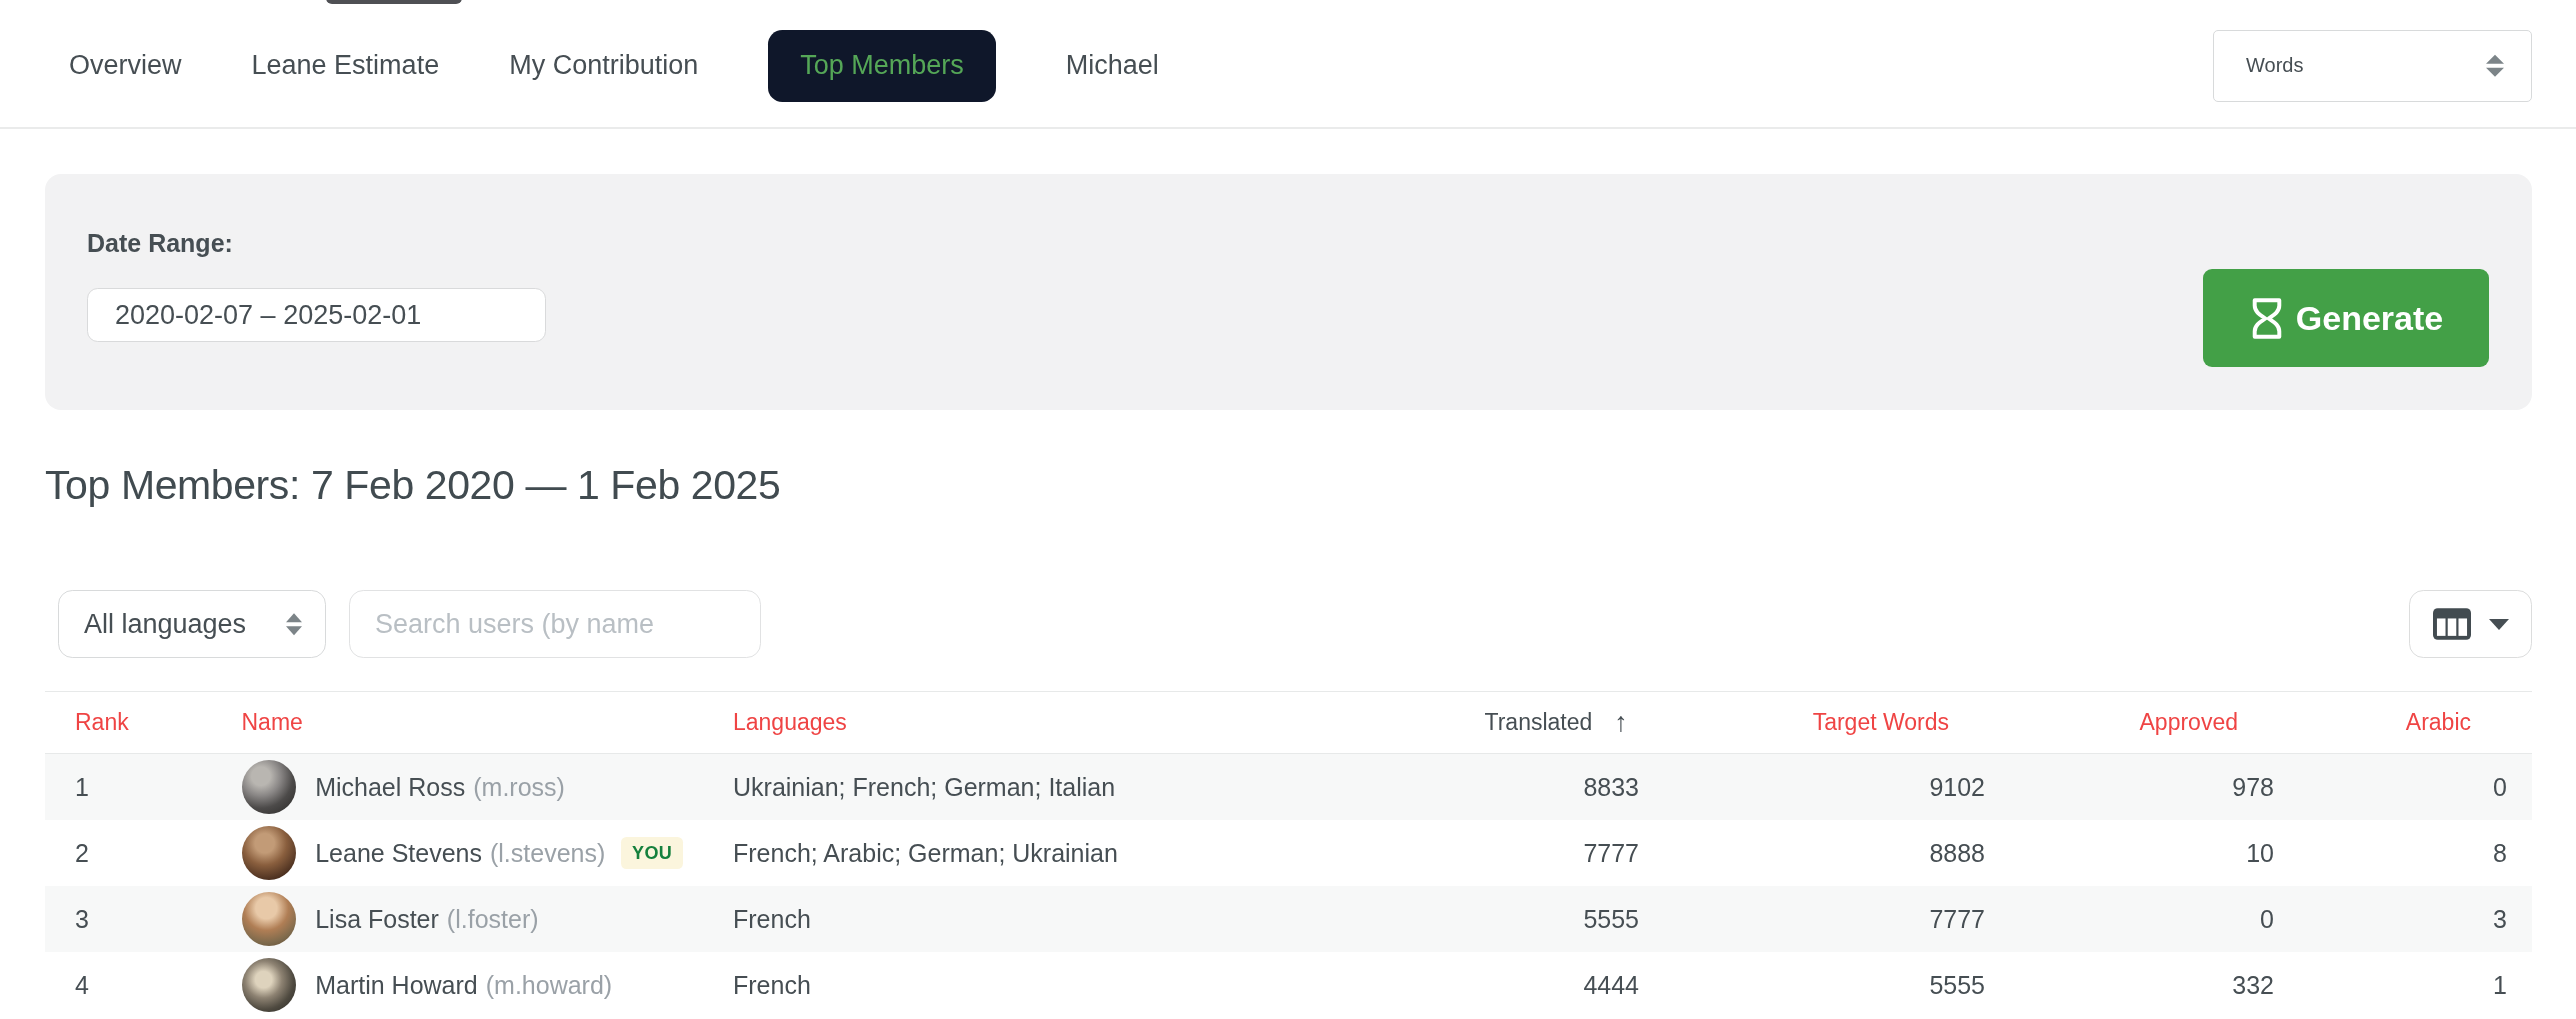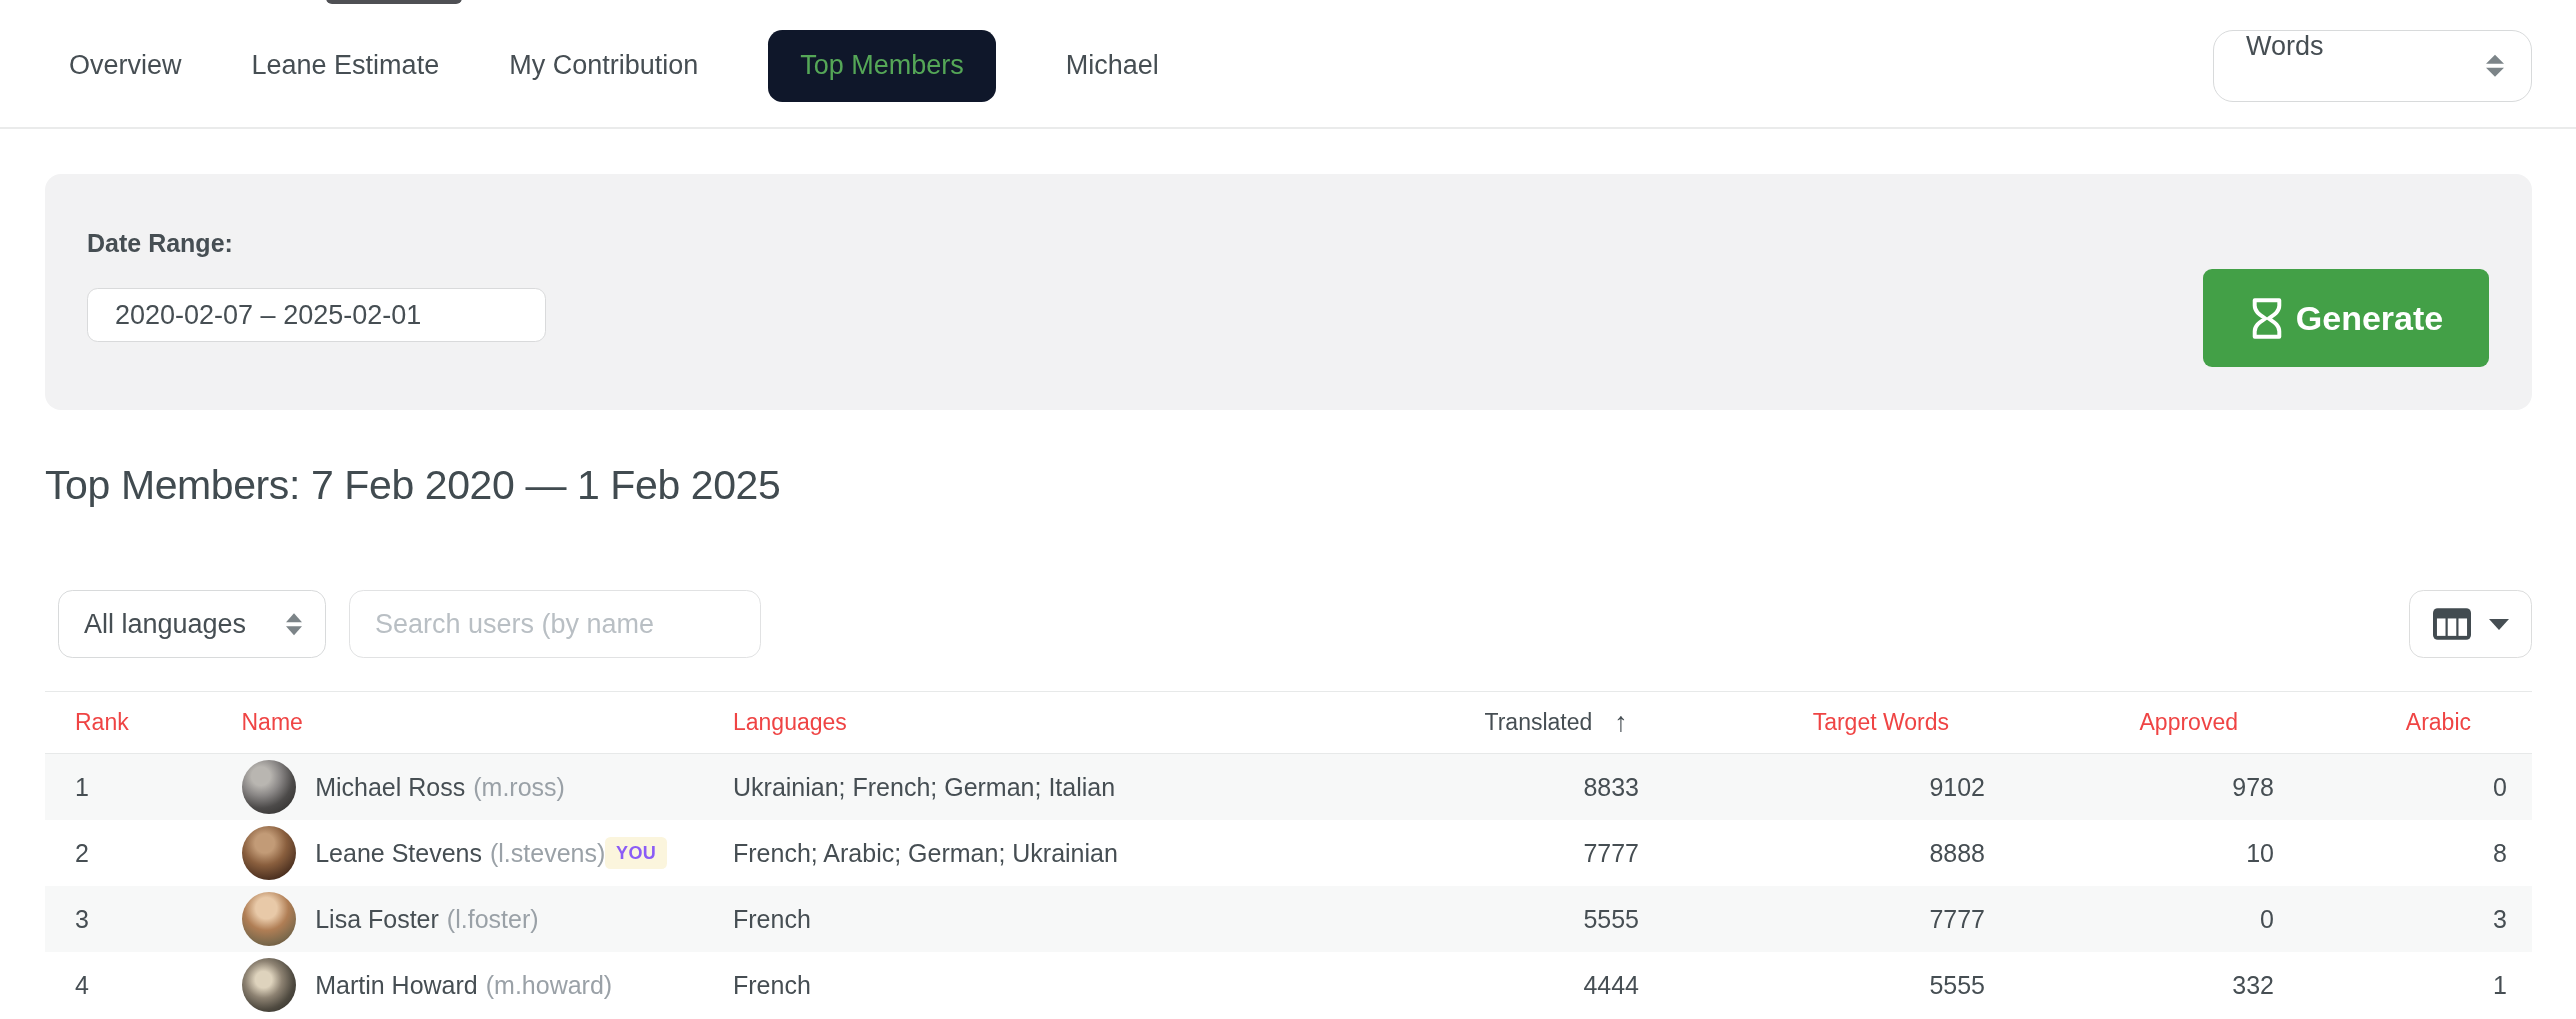--- a/index.html
+++ b/index.html
@@ -12,22 +12,22 @@
     background:#4f5054; border-radius:6.3px; }
 
   
   .tabs-row { position:absolute; left:69px; right:44px; top:29.5px; height:72px;
     display:flex; align-items:center; gap:70px; }
   .tab { font-size:27px; color:#464e53; cursor:pointer; white-space:nowrap; }
   .tab.active { color:#55a757; background:#0f172a; border-radius:14.3px;
     height:72px; display:flex; align-items:center; padding:16px 32px; }
 
   .unit-select { margin-left:auto; position:relative; width:319px; height:72px;
-    border:1.8px solid #d8dadb; border-radius:20px; background:#fff;
-    display:flex; padding:0 63px 0 32px; font-size:27px; cursor:pointer; }
+    border:1.8px solid #d8dadb; border-radius:5px; background:#fff;
+    display:flex; align-items:center; padding:0 63px 0 32px; font-size:20px; cursor:pointer; }
   .sorter { position:absolute; right:27px; top:50%; transform:translateY(-50%);
     display:flex; flex-direction:column; align-items:center; }
   .tri-up { width:0; height:0; border-left:9px solid transparent; border-right:9px solid transparent;
     border-bottom:9.8px solid #7c8488; }
   .tri-down { width:0; height:0; border-left:9px solid transparent; border-right:9px solid transparent;
     border-top:9.8px solid #7c8488; margin-top:4.5px; }
 
   .top-divider { position:absolute; left:0; right:0; top:127px; height:1.8px; background:#eaebeb; }
 
   
@@ -79,21 +79,21 @@
   .thead .cell.num { padding-right:36px; }
   .thead .cell.num.active { padding-right:0; }
   .sort-arrow { font-size:27px; margin-left:10.7px; width:36px; text-align:center; color:#464e53; }
 
   .avatar { width:54px; height:54px; border-radius:50%; flex:0 0 54px; margin-right:19.7px; }
   .av0 { background:radial-gradient(circle at 35% 30%, #b9b6b1 0 18%, #8a8786 38%, #4c4a49 62%, #262524 100%); }
   .av1 { background:radial-gradient(circle at 42% 32%, #c29b77 0 20%, #8a5f3e 45%, #4e3221 75%, #2e1d12 100%); }
   .av2 { background:radial-gradient(circle at 45% 30%, #e8c9a8 0 22%, #b07e55 46%, #7e6a4c 72%, #53402c 100%); }
   .av3 { background:radial-gradient(circle at 40% 40%, #ded3bd 0 18%, #8d8272 40%, #4f4a40 65%, #23211d 100%); }
   .user-login { color:#9aa1a7; margin-left:8px; }
-  .you-badge { background:#fbf5dd; color:#8b5cf6; font-size:18px; font-weight:700;
+  .you-badge { margin-left:16px; background:#fbf5dd; color:#15803d; font-size:18px; font-weight:700;
     letter-spacing:0.4px; padding:5.4px 10.7px; border-radius:5.4px; }
 </style>
 </head>
 <body>
 
 <div id="screen">
 
   <div class="cutoff-bar"></div>
 
   <div class="tabs-row">

